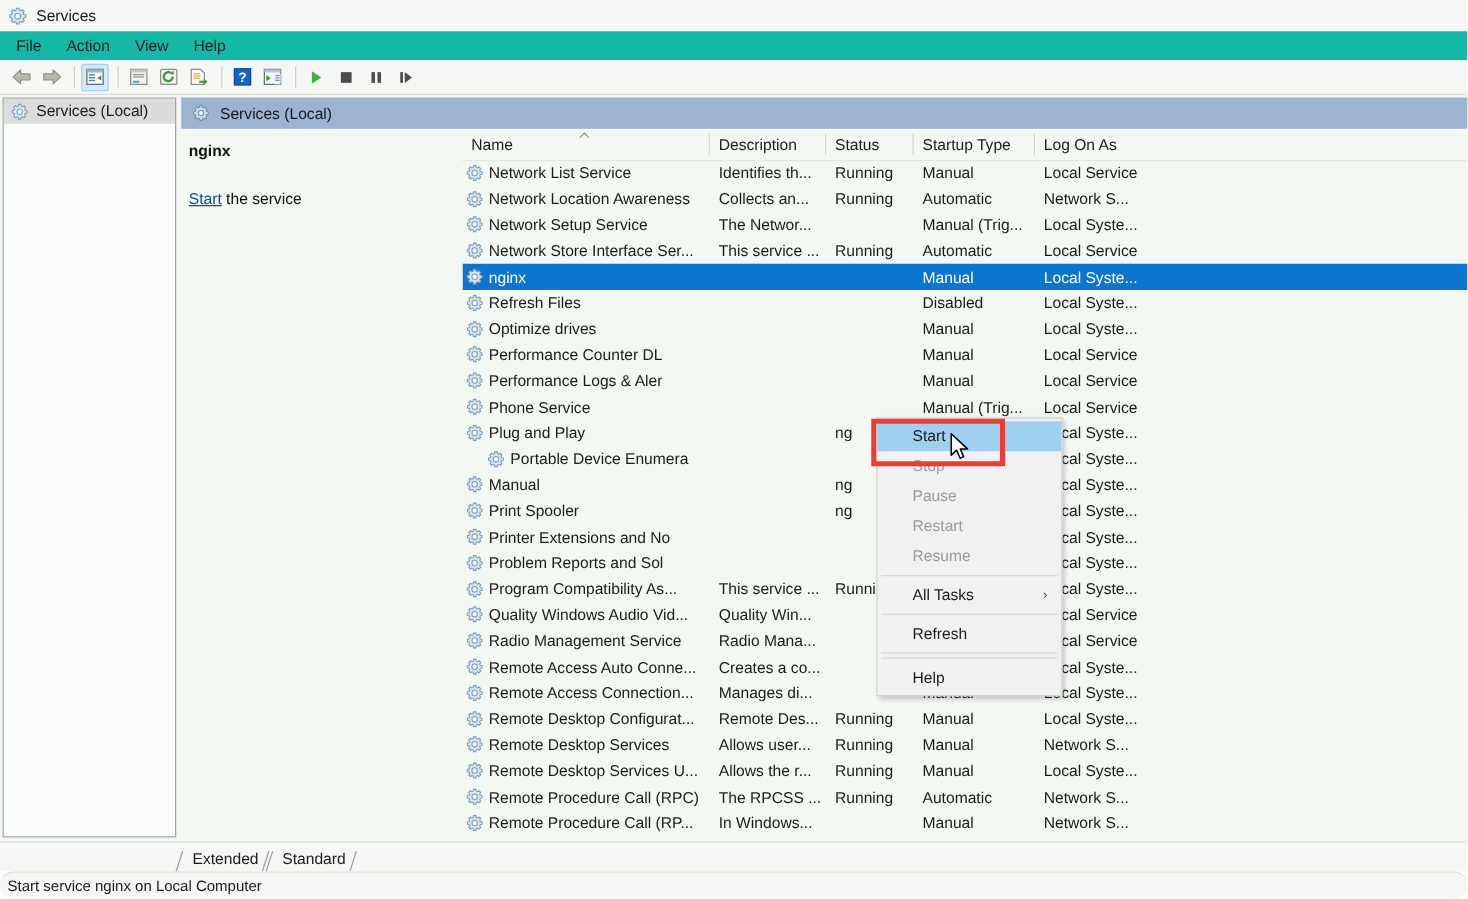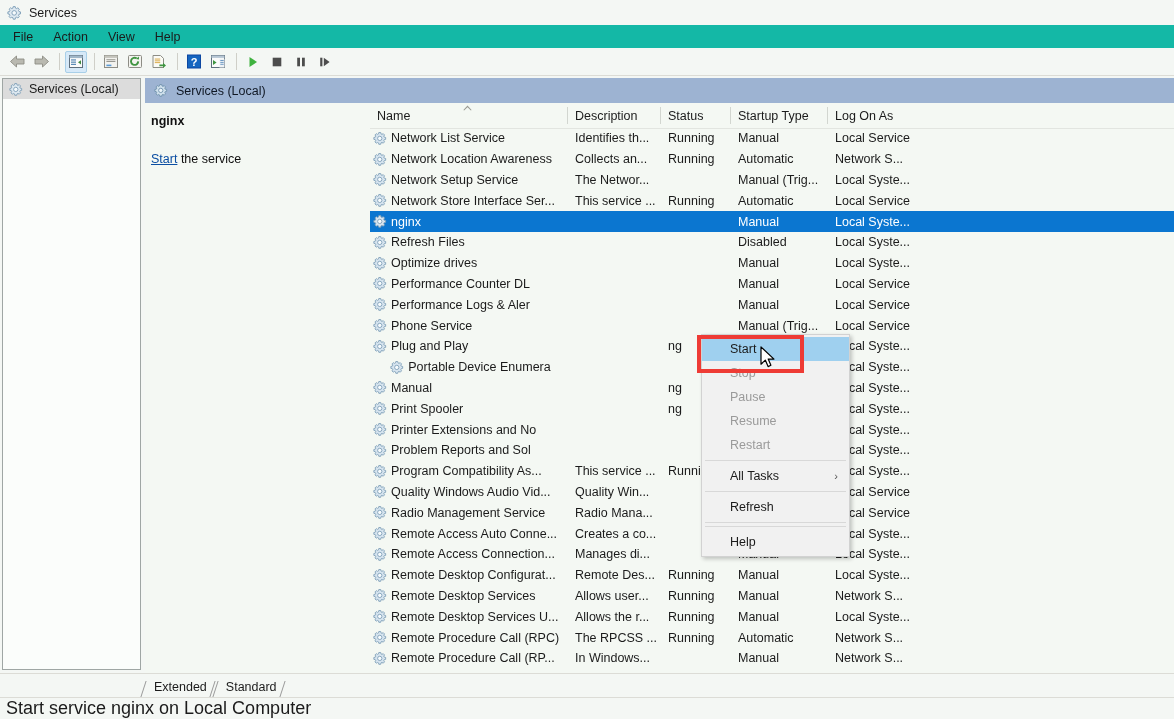--- a/index.html
+++ b/index.html
@@ -384,22 +384,23 @@
     left: 0;
     top: 697px;
     width: 1174px;
     height: 22px;
     background: #f4f7f4;
     border-top: 1px solid #dcdcd6;
     display: flex;
     align-items: center;
     padding-left: 6px;
     box-sizing: border-box;
-    font-size: 18px;
+    font-size: 12px;
     color: #1b1b1b;
+    border-radius: 11px;
   }
 </style>
 </head>
 <body>
 
 <div class="titlebar">
   <span class="app-icon">
     <svg width="16" height="16" viewBox="0 0 16 16">
       <path d="M6.2 1.6 L8.2 1.6 L8.5 3.1 L9.6 3.6 L10.9 2.8 L12.3 4.2 L11.5 5.5 L12 6.6 L13.5 6.9 L13.5 8.9 L12 9.2 L11.5 10.3 L12.3 11.6 L10.9 13 L9.6 12.2 L8.5 12.7 L8.2 14.2 L6.2 14.2 L5.9 12.7 L4.8 12.2 L3.5 13 L2.1 11.6 L2.9 10.3 L2.4 9.2 L0.9 8.9 L0.9 6.9 L2.4 6.6 L2.9 5.5 L2.1 4.2 L3.5 2.8 L4.8 3.6 L5.9 3.1 Z" fill="#dde8f0" stroke="#7b9cb5" stroke-width="0.9"></path>
       <circle cx="7.2" cy="7.9" r="2.3" fill="#f7fbfd" stroke="#7b9cb5" stroke-width="0.9"></circle>
@@ -903,24 +904,24 @@
           <div class="ctx-item hover">
             <span>Start</span>
           </div>
           <div class="ctx-item disabled">
             <span>Stop</span>
           </div>
           <div class="ctx-item disabled">
             <span>Pause</span>
           </div>
           <div class="ctx-item disabled">
-            <span>Resume</span>
+            <span>Restart</span>
           </div>
           <div class="ctx-item disabled">
-            <span>Restart</span>
+            <span>Resume</span>
           </div>
           <div class="ctx-sep"></div>
           <div class="ctx-item">
             <span>All Tasks</span>
             <span class="submenu-arrow">›</span>
           </div>
           <div class="ctx-sep"></div>
           <div class="ctx-item">
             <span>Refresh</span>
           </div>

